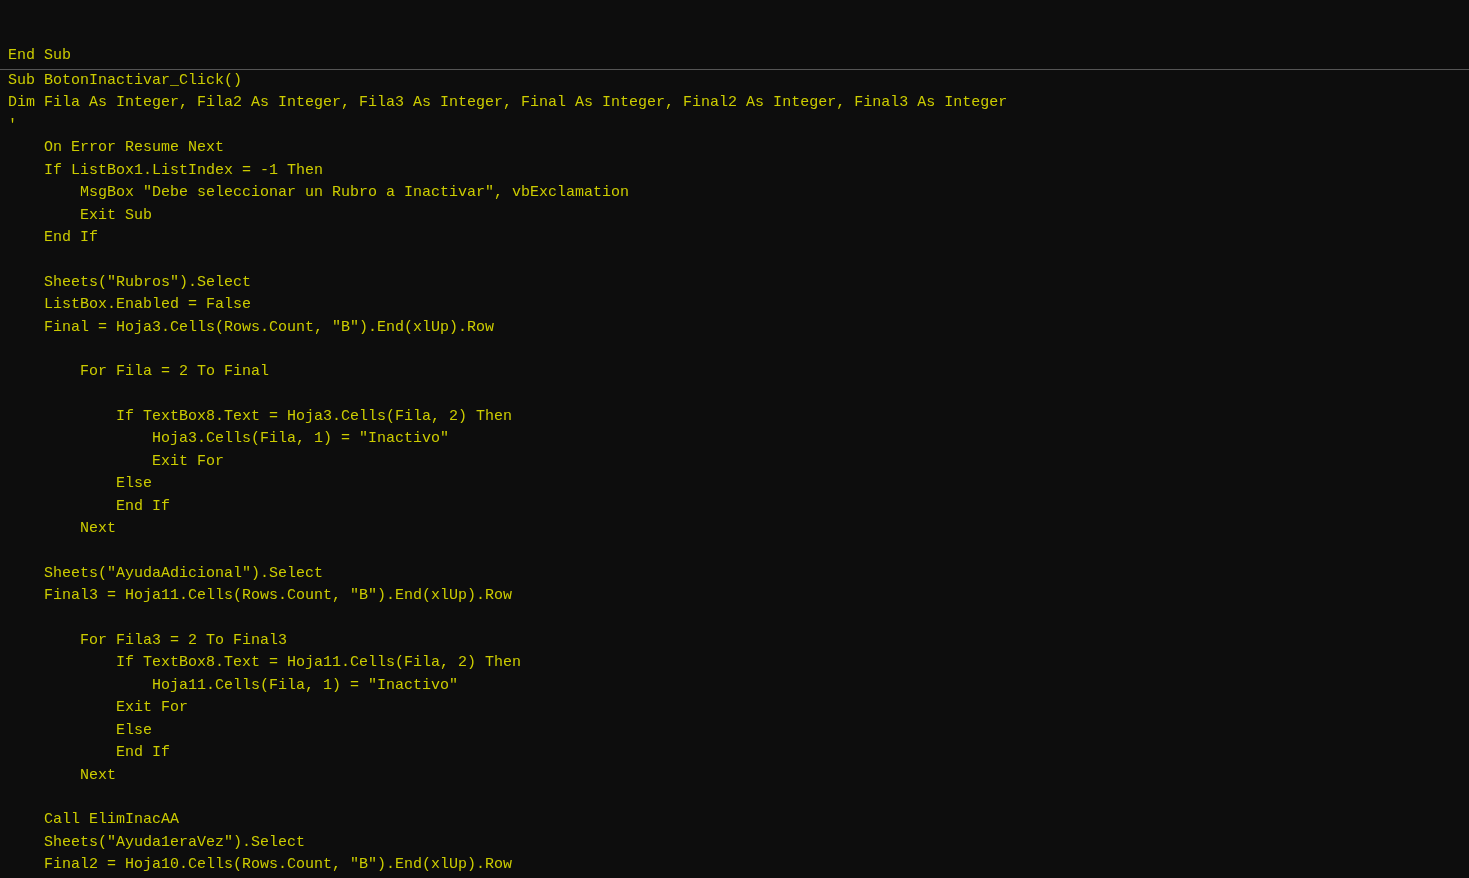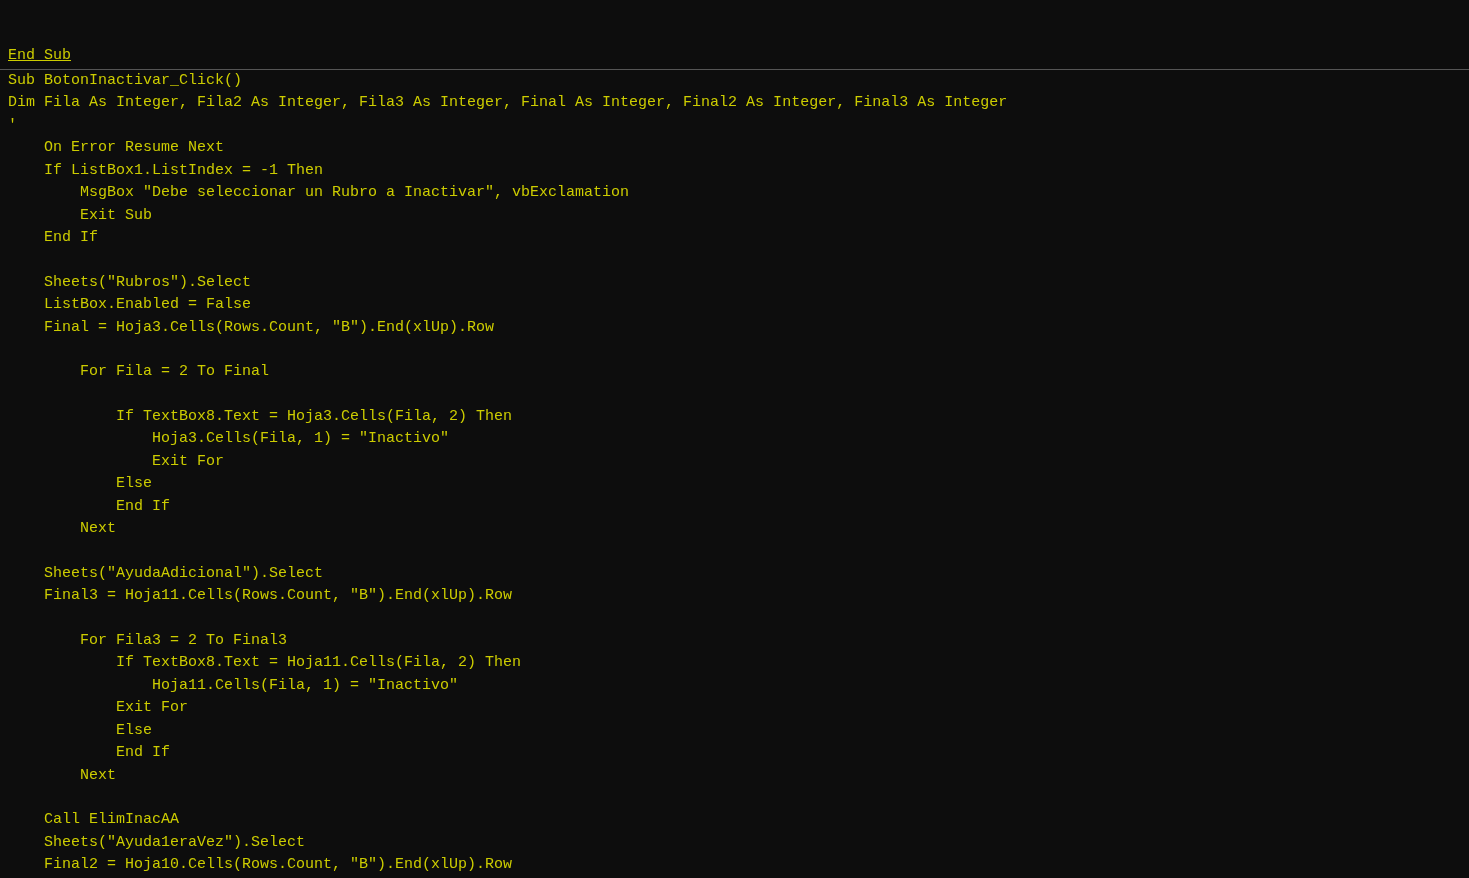--- a/index.html
+++ b/index.html
@@ -26,21 +26,20 @@
     }
 
     .line {
       display: block;
       padding: 0 8px;
       min-height: 22px;
     }
 
     .line:first-child {
       border-bottom: 1px solid #555;
-      text-decoration: underline;
     }
   </style>
 </head>
 <body>
 
 <div class="code-container">
   <div id="code-lines"><span class="line" style="border-bottom: 1px solid rgb(85, 85, 85); display: block; padding-bottom: 1px;">End Sub</span><span class="line">Sub BotonInactivar_Click()</span><span class="line">Dim Fila As Integer, Fila2 As Integer, Fila3 As Integer, Final As Integer, Final2 As Integer, Final3 As Integer</span><span class="line">'</span><span class="line">    On Error Resume Next</span><span class="line">    If ListBox1.ListIndex = -1 Then</span><span class="line">        MsgBox "Debe seleccionar un Rubro a Inactivar", vbExclamation</span><span class="line">        Exit Sub</span><span class="line">    End If</span><span class="line"></span><span class="line">    Sheets("Rubros").Select</span><span class="line">    ListBox.Enabled = False</span><span class="line">    Final = Hoja3.Cells(Rows.Count, "B").End(xlUp).Row</span><span class="line"></span><span class="line">        For Fila = 2 To Final</span><span class="line"></span><span class="line">            If TextBox8.Text = Hoja3.Cells(Fila, 2) Then</span><span class="line">                Hoja3.Cells(Fila, 1) = "Inactivo"</span><span class="line">                Exit For</span><span class="line">            Else</span><span class="line">            End If</span><span class="line">        Next</span><span class="line"></span><span class="line">    Sheets("AyudaAdicional").Select</span><span class="line">    Final3 = Hoja11.Cells(Rows.Count, "B").End(xlUp).Row</span><span class="line"></span><span class="line">        For Fila3 = 2 To Final3</span><span class="line">            If TextBox8.Text = Hoja11.Cells(Fila, 2) Then</span><span class="line">                Hoja11.Cells(Fila, 1) = "Inactivo"</span><span class="line">            Exit For</span><span class="line">            Else</span><span class="line">            End If</span><span class="line">        Next</span><span class="line"></span><span class="line">    Call ElimInacAA</span><span class="line">    Sheets("Ayuda1eraVez").Select</span><span class="line">    Final2 = Hoja10.Cells(Rows.Count, "B").End(xlUp).Row</span></div>
 </div>
 
 </body></html>

